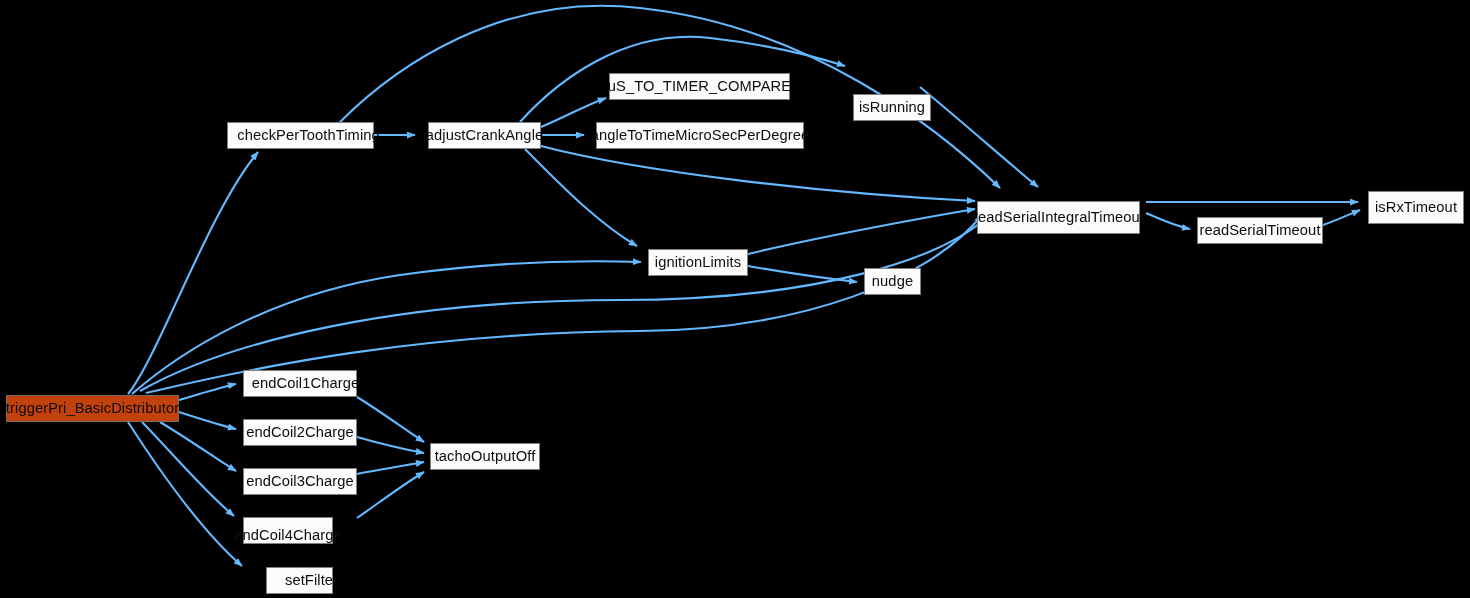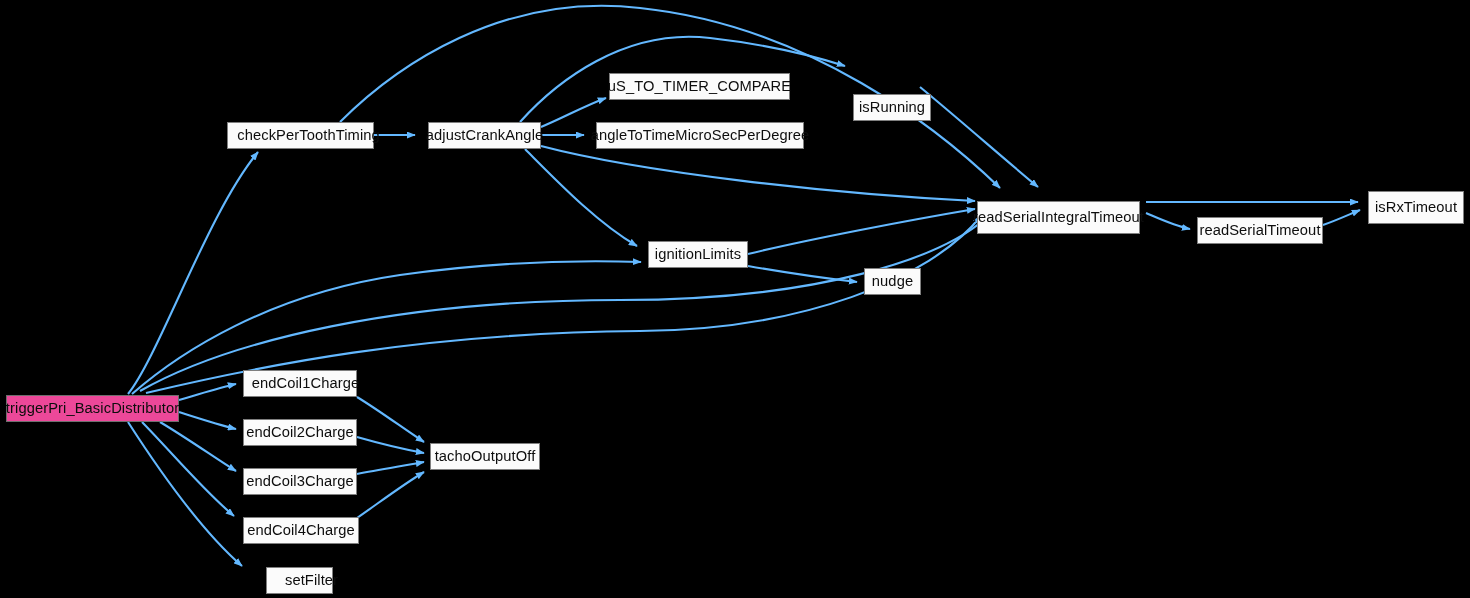--- a/index.html
+++ b/index.html
@@ -36,21 +36,21 @@
     font-size: 14.7px;
     line-height: 1;
     display: flex;
     align-items: center;
     justify-content: center;
     white-space: nowrap;
     letter-spacing: 0.1px;
     z-index: 5;
   }
   .node-box.highlight {
-    background: #ec4899;
+    background: #c2410c;
     border-color: #6e6e6e;
   }
 </style>
 </head>
 <body>
 
 <div id="canvas">
   <svg id="graph-svg" viewBox="0 0 1470 598" xmlns="http://www.w3.org/2000/svg">
     <defs>
       <marker id="arrowhead" markerWidth="9" markerHeight="7" refX="8.2" refY="3.5" orient="auto" markerUnits="userSpaceOnUse">
@@ -107,36 +107,36 @@
       </div>
       <div class="node-box" style="left: 977px; top: 191px; width: 163px; height: 33px; margin-top: 10px;">
         <span>readSerialIntegralTimeout</span>
       </div>
       <div class="node-box" style="left: 1197px; top: 217px; width: 126px; height: 27px;">
         <span>readSerialTimeout</span>
       </div>
       <div class="node-box" style="left: 1368px; top: 191px; width: 96px; height: 33px;">
         <span>isRxTimeout</span>
       </div>
-      <div class="node-box" style="left: 648px; top: 241px; width: 100px; height: 27px;">
+      <div class="node-box" style="left: 648px; top: 249px; width: 100px; height: 27px;">
         <span>ignitionLimits</span>
       </div>
       <div class="node-box" style="left: 864px; top: 268px; width: 57px; height: 27px;">
         <span>nudge</span>
       </div>
       <div class="node-box" style="left: 243px; top: 370px; width: 114px; height: 27px; padding-left: 11px;">
         <span>endCoil1Charge</span>
       </div>
       <div class="node-box" style="left: 243px; top: 419px; width: 114px; height: 27px;">
         <span>endCoil2Charge</span>
       </div>
       <div class="node-box" style="left: 243px; top: 468px; width: 114px; height: 27px;">
         <span>endCoil3Charge</span>
       </div>
-      <div class="node-box" style="left: 243px; top: 517px; width: 116px; height: 27px;">
+      <div class="node-box" style="left: 243px; top: 517px; width: 90px; height: 27px; align-items: flex-end;">
         <span>endCoil4Charge</span>
       </div>
       <div class="node-box" style="left: 266px; top: 567px; width: 67px; height: 27px; padding-left: 24px;">
         <span>setFilter</span>
       </div>
       <div class="node-box" style="left: 430px; top: 443px; width: 110px; height: 27px;">
         <span>tachoOutputOff</span>
       </div>
     </div>
 </div>

